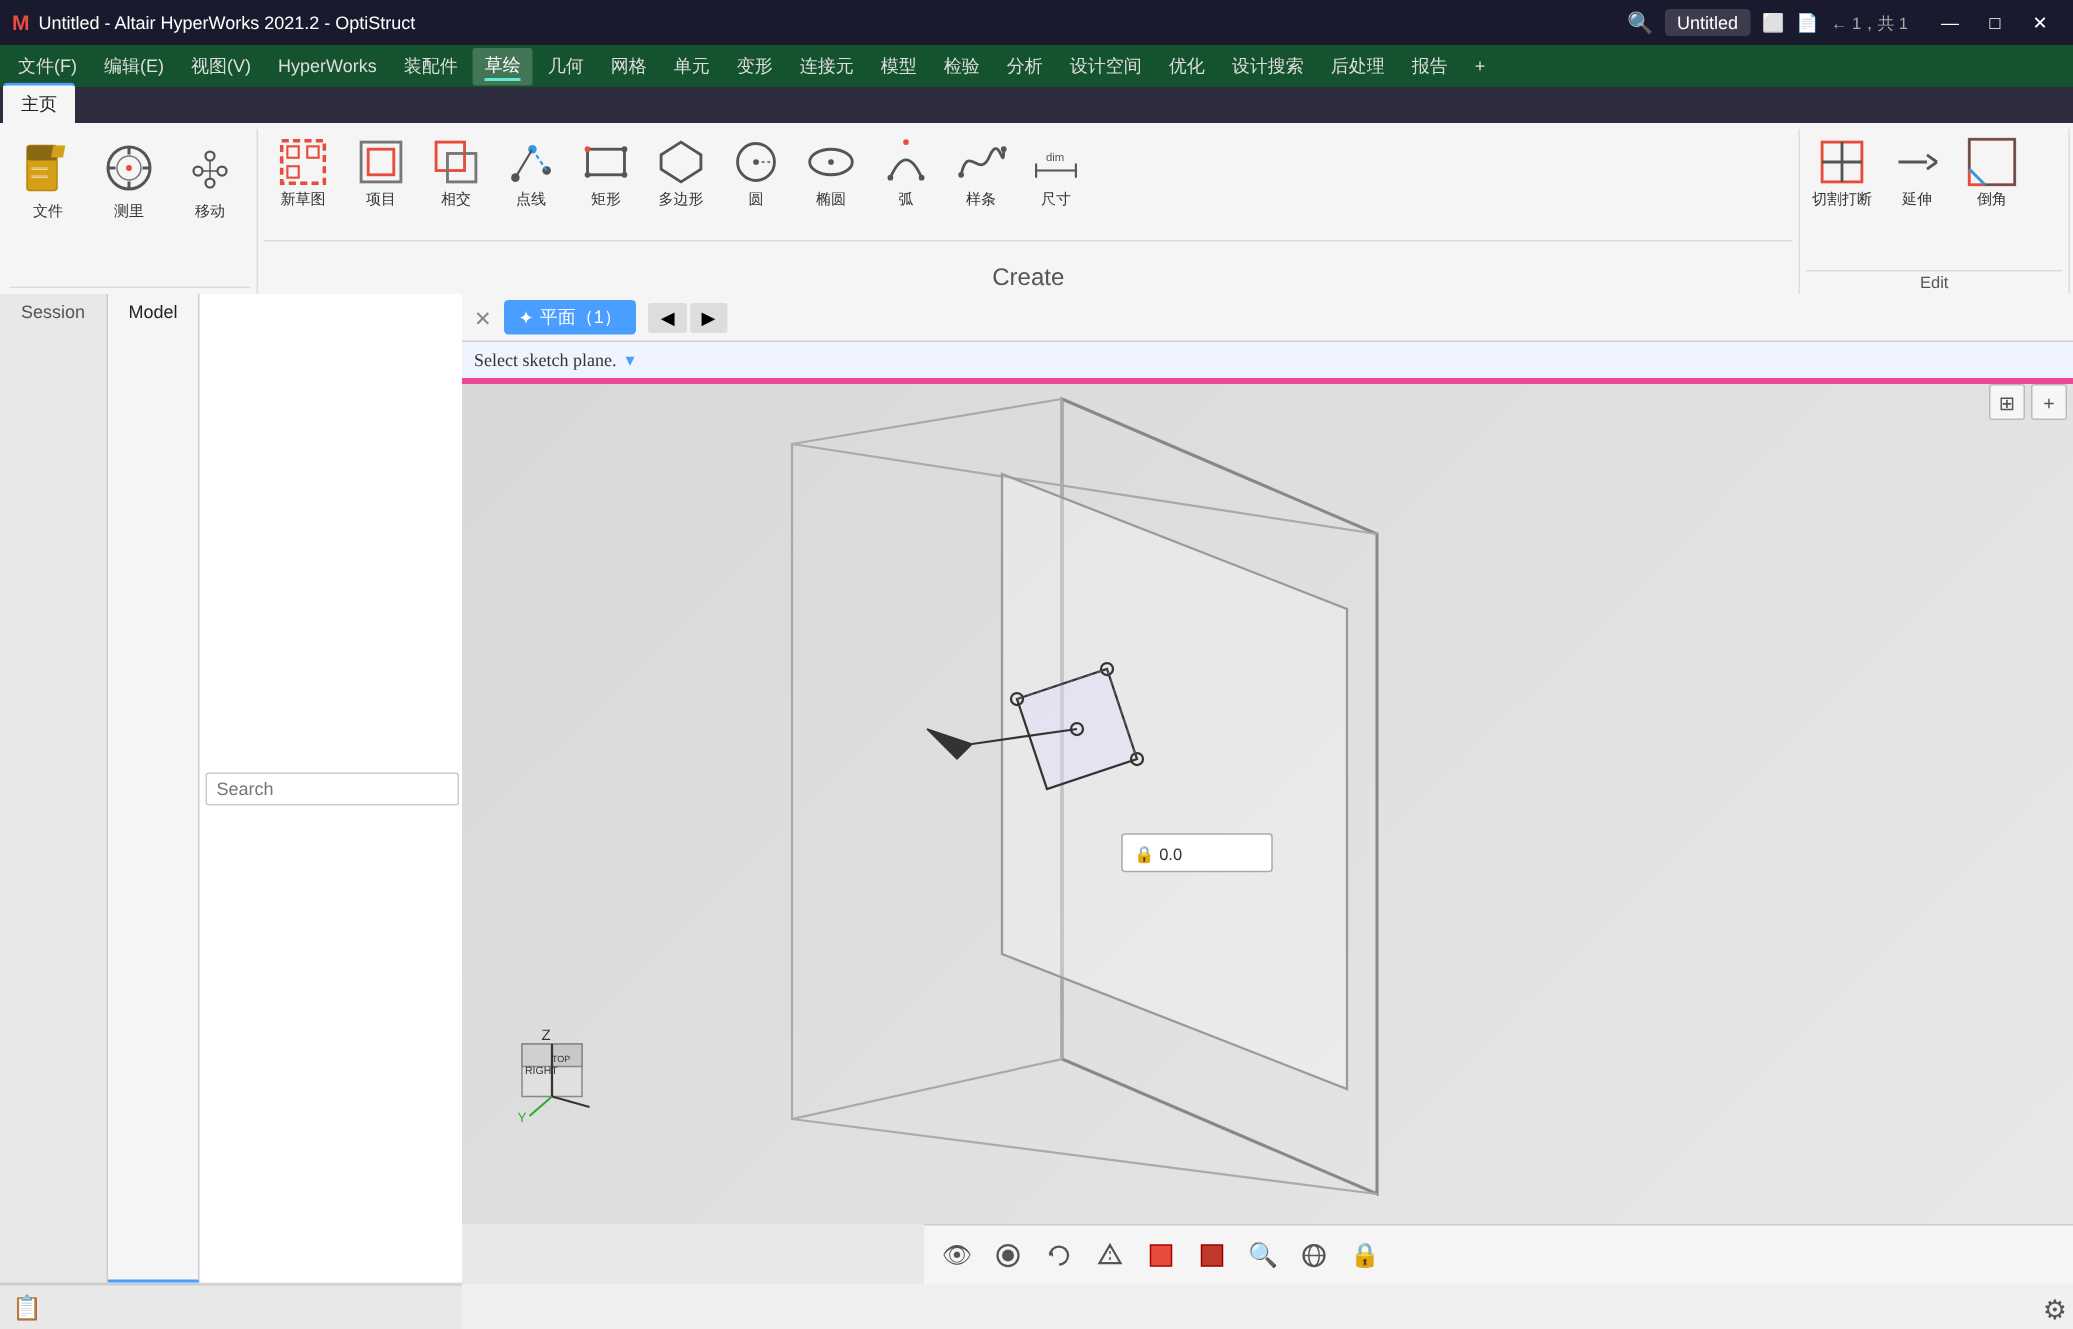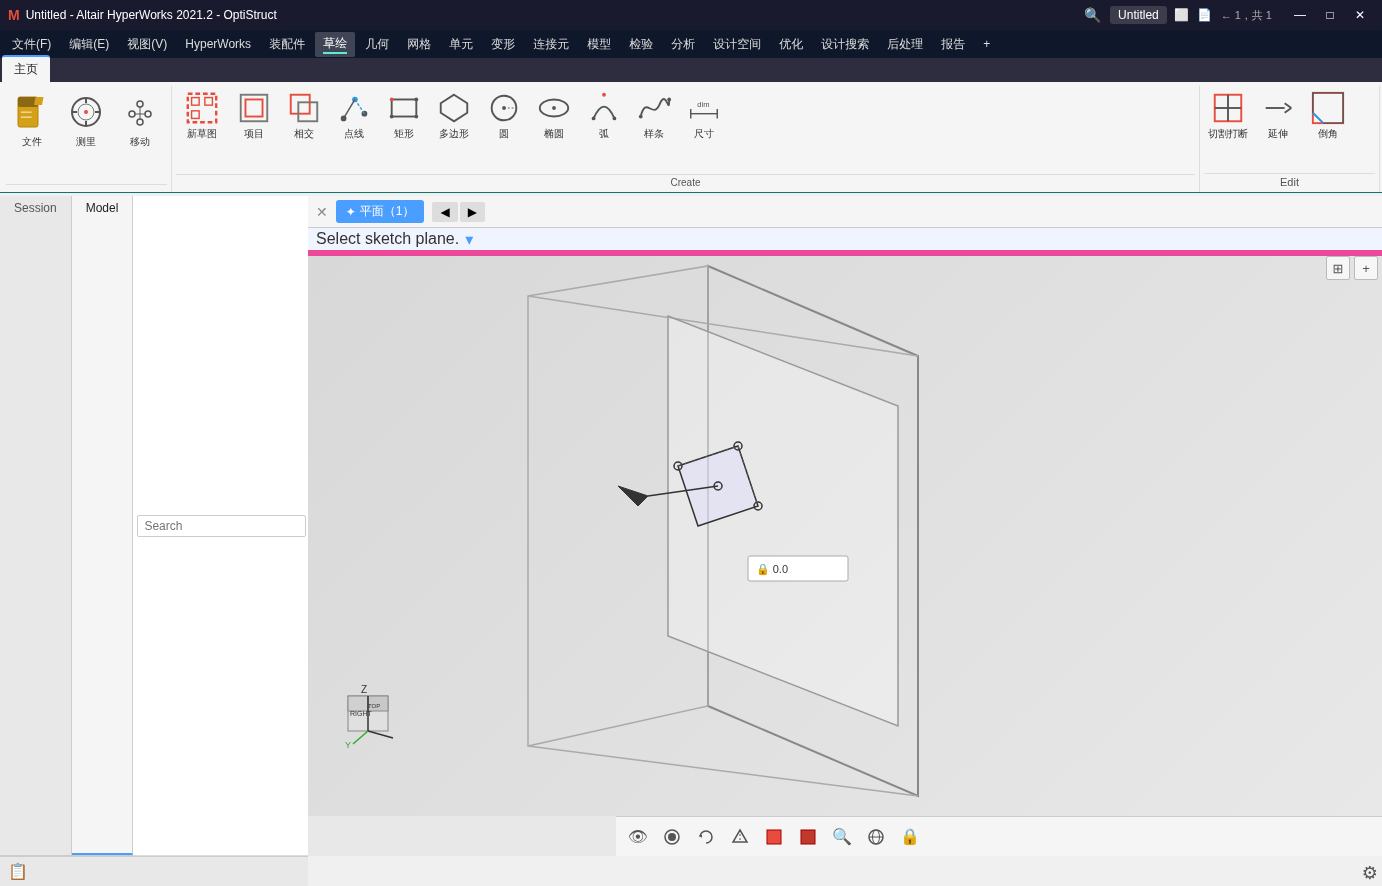--- a/index.html
+++ b/index.html
@@ -19,21 +19,21 @@
     #titlebar .title-left { display: flex; align-items: center; gap: 6px; }
     #titlebar .title-logo { color: #e74c3c; font-weight: bold; font-size: 14px; }
     #titlebar .win-controls { display: flex; gap: 2px; }
     #titlebar .win-btn {
       width: 28px; height: 20px; display: flex; align-items: center; justify-content: center;
       cursor: pointer; color: white; font-size: 12px;
     }
 
     
     #menubar {
-      background: #0f172a;
+      background: #14532d;
       height: 28px;
       display: flex;
       align-items: center;
       padding: 0 4px;
       color: #ddd;
       font-size: 12px;
       gap: 2px;
     }
     .menu-item {
       padding: 3px 8px;
@@ -212,27 +212,28 @@
     #sketch-nav button {
       background: #ddd; border: none; cursor: pointer; padding: 3px 8px; font-size: 12px; border-radius: 2px;
     }
     #select-prompt {
       position: absolute;
       top: 32px;
       left: 0;
       right: 0;
       height: 28px;
       background: #f0f4ff;
-      border-bottom: 6px solid #ec4899;
+      border-bottom: 4px solid #ec4899;
       display: flex;
       align-items: center;
       padding: 0 8px;
-      font-size: 16px;
+      font-size: 12px;
       color: #333;
       gap: 6px;
+      font-family: Liberation Serif, serif;
     }
 
     
     #canvas-area {
       position: absolute;
       top: 60px;
       left: 0;
       right: 0;
       bottom: 40px;
       background: linear-gradient(135deg, #d8d8d8, #e8e8e8);
@@ -541,21 +542,21 @@
             <svg width="38" height="38" viewBox="0 0 38 38">
               <line x1="5" y1="25" x2="33" y2="25" stroke="#555" stroke-width="1.5"></line>
               <line x1="5" y1="20" x2="5" y2="30" stroke="#555" stroke-width="1.5"></line>
               <line x1="33" y1="20" x2="33" y2="30" stroke="#555" stroke-width="1.5"></line>
               <text x="12" y="18" font-size="8" fill="#555">dim</text>
             </svg>
           </div>
           <span class="ribbon-btn-label">尺寸</span>
         </div>
       </div>
-      <div style="display:flex;justify-content:center;padding:2px 0 4px;font-size:10px;color:#555;border-top:1px solid #ddd;margin-top:18px;">Create</div>
+      <div style="display:flex;justify-content:center;padding:16px 0 4px;font-size:16px;color:#555;border-top:1px solid #ddd;margin-top:18px;">Create</div>
     </div>
 
     <div class="ribbon-group" style="min-width:180px;">
       <div class="ribbon-group-items">
 
         <div class="ribbon-btn">
           <div class="icon-box">
             <svg width="38" height="38" viewBox="0 0 38 38">
               <rect x="5" y="5" width="28" height="28" fill="none" stroke="#e74c3c" stroke-width="2"></rect>
               <line x1="5" y1="19" x2="33" y2="19" stroke="#555" stroke-width="2"></line>

